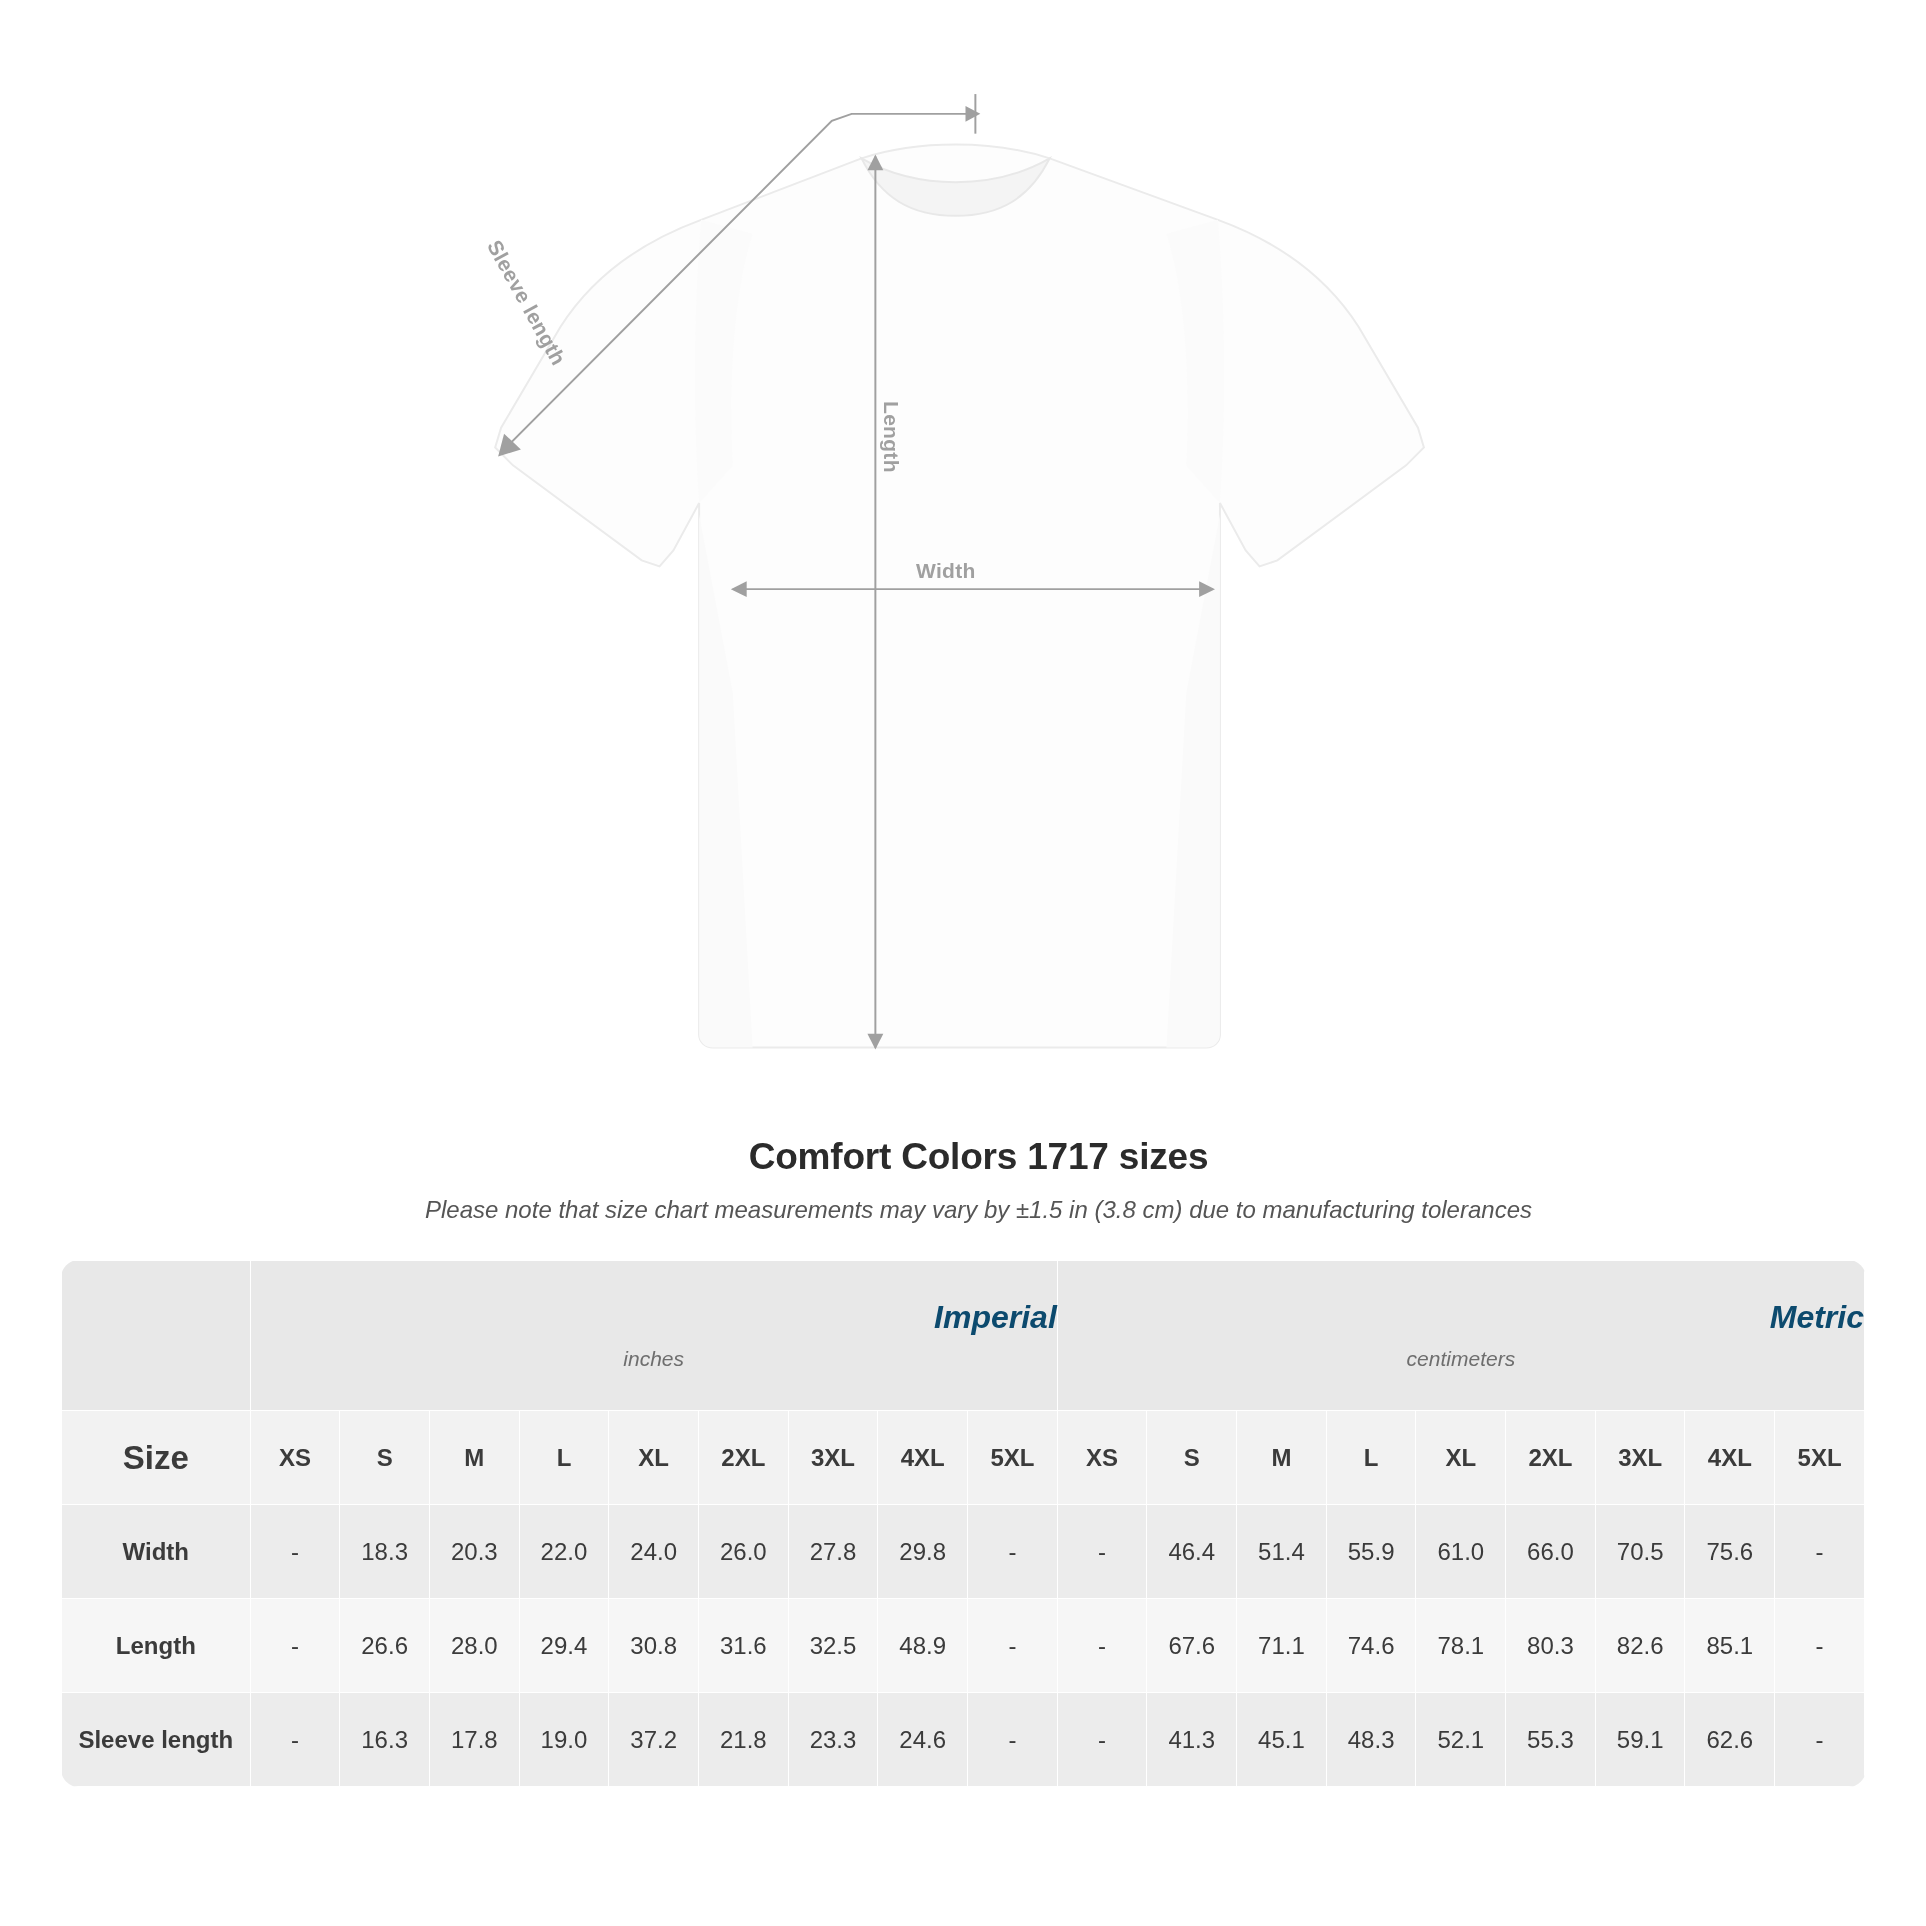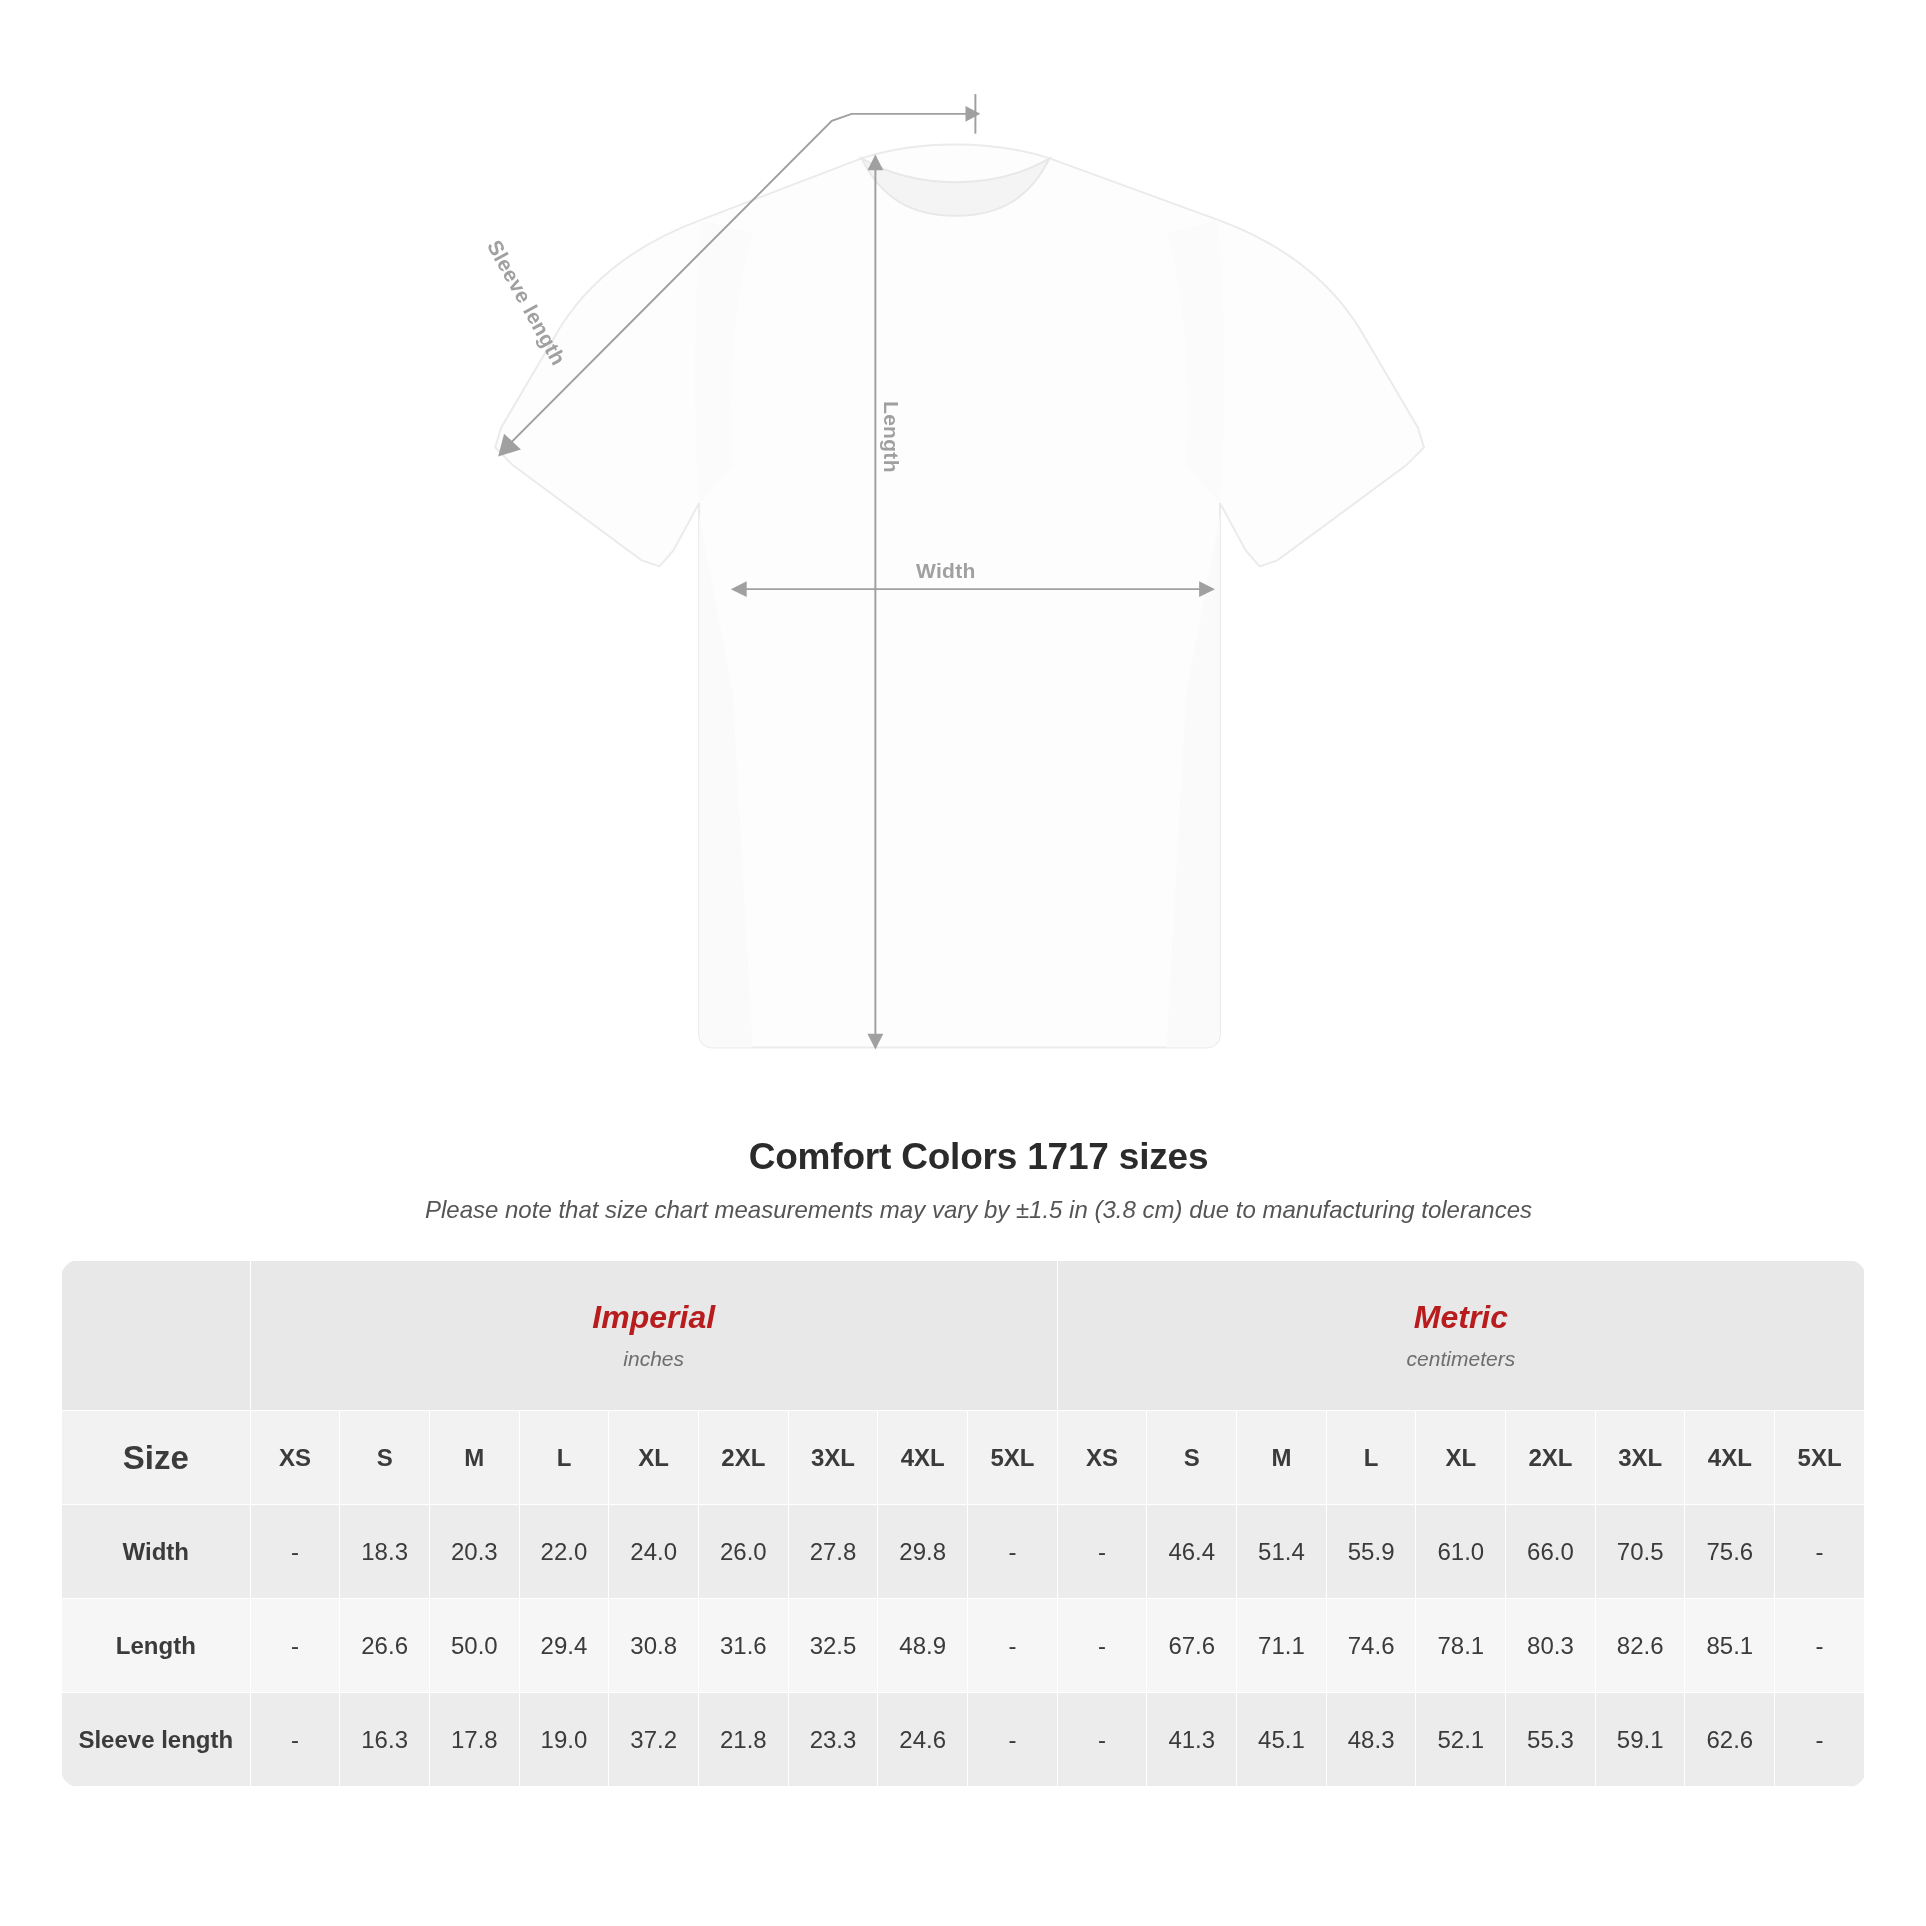--- a/index.html
+++ b/index.html
@@ -98,22 +98,23 @@
   }
   .unit-head {
     background: #e8e8e8;
     height: 149px;
     padding: 0;
   }
   .unit-head .unit-name {
     font-size: 32px;
     font-weight: bold;
     font-style: italic;
-    color: #b91c1c;
+    color: #0c4a6e;
     line-height: 1.1;
+    text-align: right;
   }
   .unit-head .unit-sub {
     font-size: 21px;
     font-style: italic;
     color: #6e6e6e;
     margin-top: 12px;
   }
   .corner-cell {
     background: #e8e8e8;
   }
@@ -295,21 +296,21 @@
           <td>66.0</td>
           <td>70.5</td>
           <td>75.6</td>
           <td>-</td>
         </tr>
 
         <tr class="data-row even">
           <td class="rowlabel">Length</td>
           <td>-</td>
           <td>26.6</td>
-          <td>50.0</td>
+          <td>28.0</td>
           <td>29.4</td>
           <td>30.8</td>
           <td>31.6</td>
           <td>32.5</td>
           <td>48.9</td>
           <td>-</td>
           <td>-</td>
           <td>67.6</td>
           <td>71.1</td>
           <td>74.6</td>

